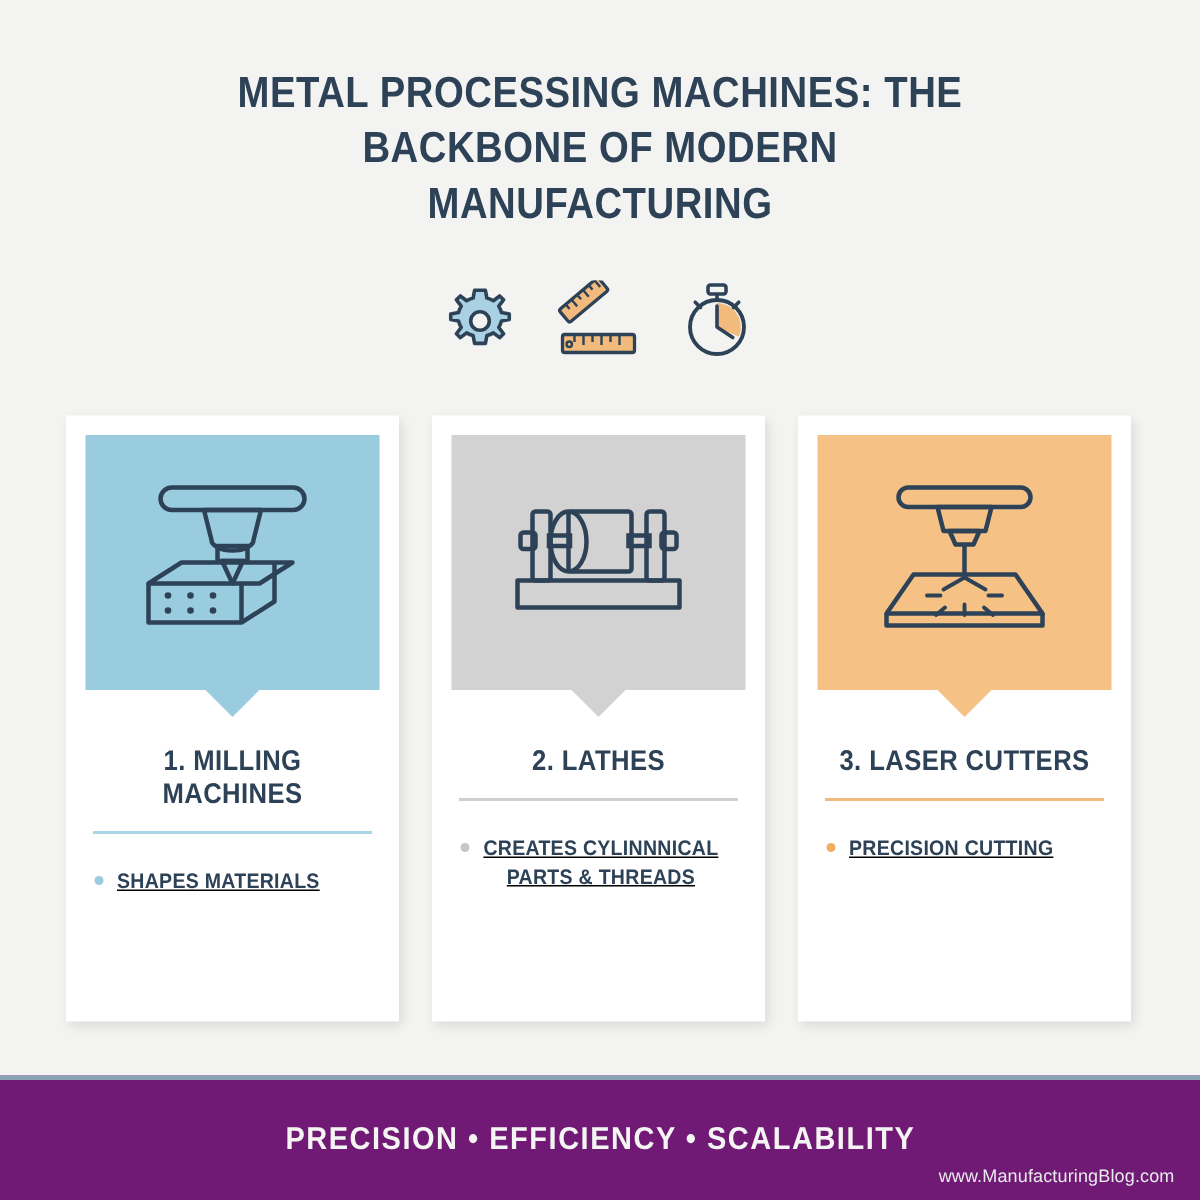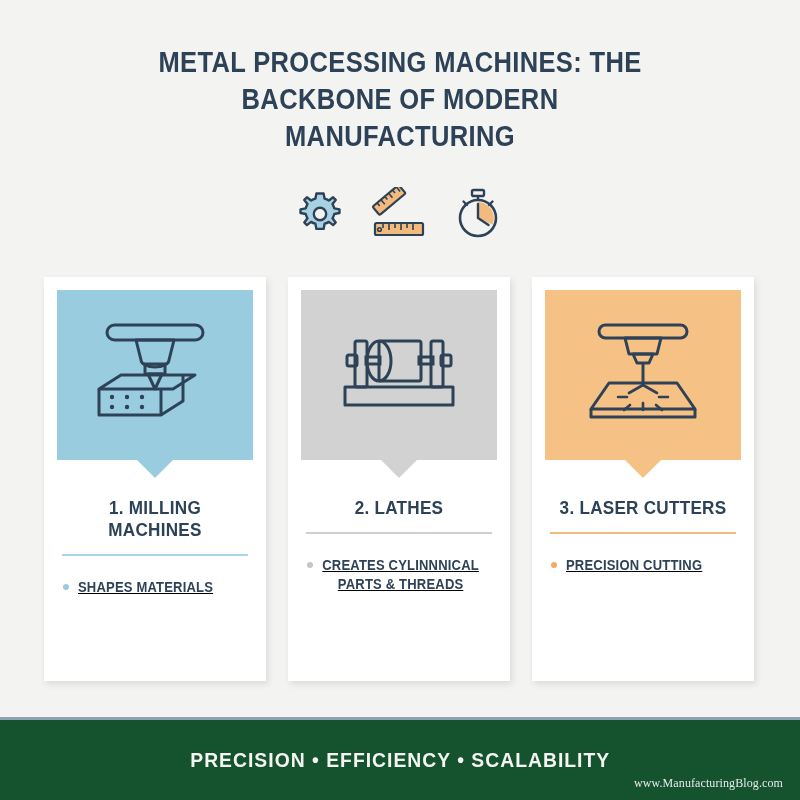--- a/index.html
+++ b/index.html
@@ -141,40 +141,40 @@
     text-align: center;
   }
 
   
   .footer {
     position: absolute;
     left: 0;
     right: 0;
     bottom: 0;
     height: 80px;
-    background: #14532d;
+    background: #701a75;
     border-top: 3px solid #8aa3b5;
     display: flex;
     align-items: center;
     justify-content: center;
   }
   .footer-tagline {
     font-family: "Liberation Sans Narrow", "Liberation Sans", sans-serif;
     font-size: 21px;
     font-weight: bold;
     letter-spacing: 1.1px;
     color: #f4f5f3;
     text-transform: uppercase;
     transform: scaleX(0.92);
   }
   .footer-url {
     position: absolute;
     right: 17px;
     bottom: 9px;
-    font-family: Liberation Serif, serif;
+    font-family: Liberation Sans, sans-serif;
     font-size: 12px;
     color: #e8eaec;
     letter-spacing: 0.1px;
   }
 </style>
 </head>
 <body>
 
 <div class="poster">
 

